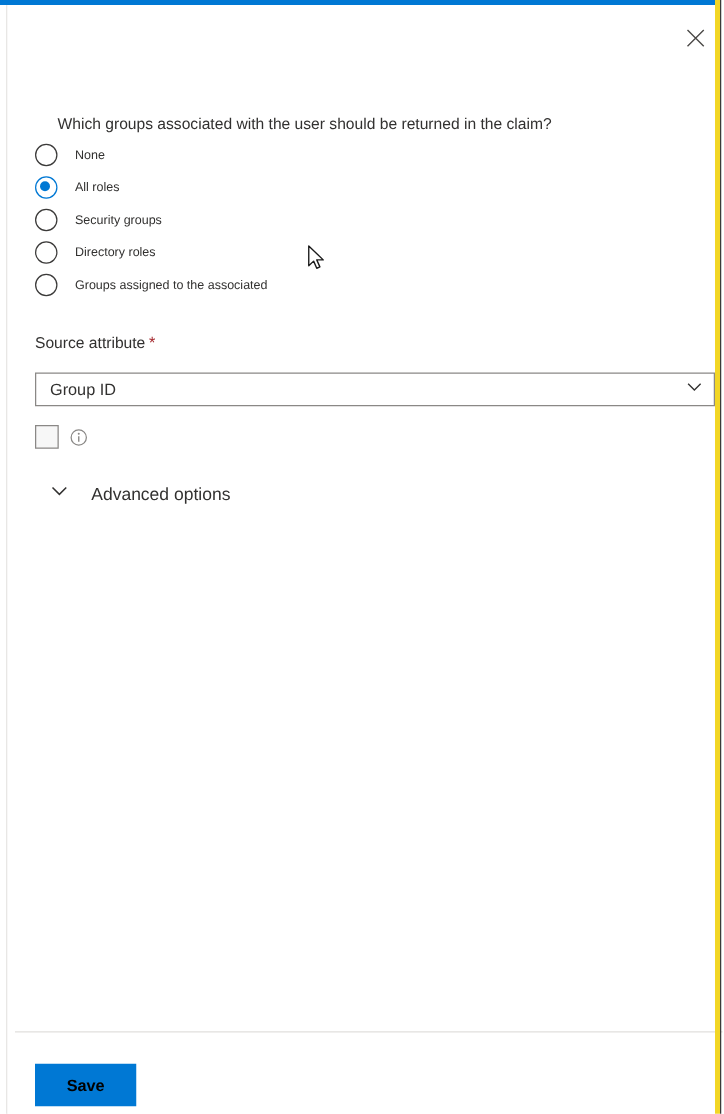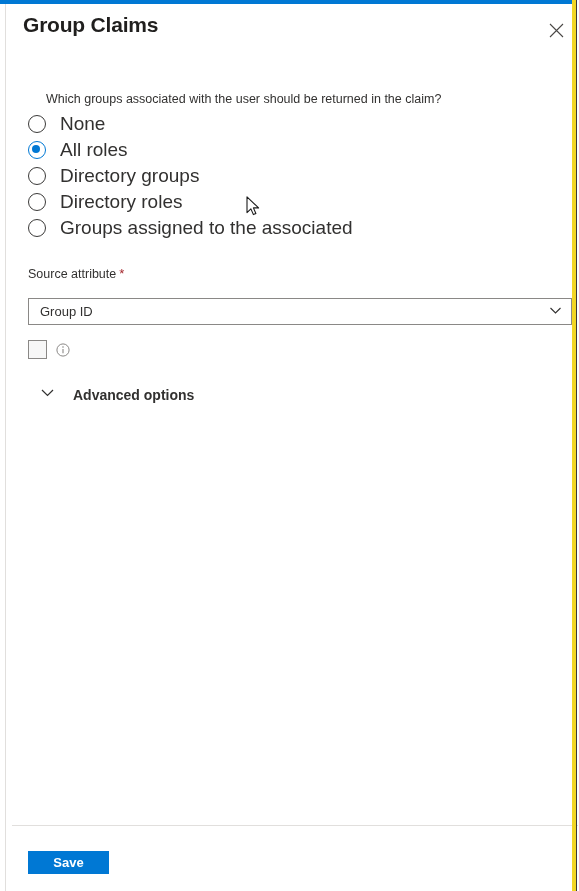--- a/index.html
+++ b/index.html
@@ -149,21 +149,21 @@
     position: absolute;
     top: 3.2px;
     left: 3.2px;
     width: 8px;
     height: 8px;
     border-radius: 50%;
     background: #0078d4;
   }
   .radio-label {
     margin-left: 14px;
-    font-size: 19px;
+    font-size: 10px;
     color: #323130;
     white-space: nowrap;
   }
 
   
   #source-attribute-block {
     position: absolute;
     top: 196px;
     left: 22px;
     width: 545px;
@@ -230,21 +230,20 @@
 
   
   #advanced-options-row {
     position: absolute;
     top: 315px;
     left: 34px;
     display: flex;
     align-items: center;
     cursor: pointer;
     user-select: none;
-    font-weight: bold;
   }
   #advanced-options-label {
     margin-left: 18px;
     font-size: 14px;
     color: #323130;
     white-space: nowrap;
   }
 
   
   #footer-divider {
@@ -253,23 +252,23 @@
     left: 6px;
     width: 566px;
     height: 1px;
     background: #e1dfdd;
   }
   #save-button {
     position: absolute;
     top: 847px;
     left: 22px;
     width: 81px;
-    height: 23px;
+    height: 34px;
     background: #0078d4;
-    color: #ffffff;
+    color: #000000;
     border: none;
     font-family: "Liberation Sans", sans-serif;
     font-size: 13px;
     font-weight: 700;
     cursor: pointer;
     padding: 0;
     display: flex;
     align-items: center;
     justify-content: center;
   }
@@ -286,21 +285,20 @@
 <body>
 
 <div id="app-frame">
 
   <div id="top-accent-bar"></div>
   <div id="left-edge-rule"></div>
 
   <div id="panel">
 
     <div id="panel-header">
-      <div id="page-title">Group Claims</div>
       <button id="close-button" aria-label="Close">
         <span>
           <svg width="15" height="15" viewBox="0 0 15 15">
             <path d="M1 1 L14 14 M14 1 L1 14" stroke="#4a4846" stroke-width="1.1" fill="none"></path>
           </svg>
         </span>
       </button>
     </div>
 
     <div id="panel-content">
@@ -314,21 +312,21 @@
           <span class="radio-label">None</span>
         </div>
 
         <div class="radio-row is-selected">
           <span class="radio-mark"></span>
           <span class="radio-label">All roles</span>
         </div>
 
         <div class="radio-row">
           <span class="radio-mark"></span>
-          <span class="radio-label">Directory groups</span>
+          <span class="radio-label">Security groups</span>
         </div>
 
         <div class="radio-row">
           <span class="radio-mark"></span>
           <span class="radio-label">Directory roles</span>
         </div>
 
         <div class="radio-row">
           <span class="radio-mark"></span>
           <span class="radio-label">Groups assigned to the associated</span>

